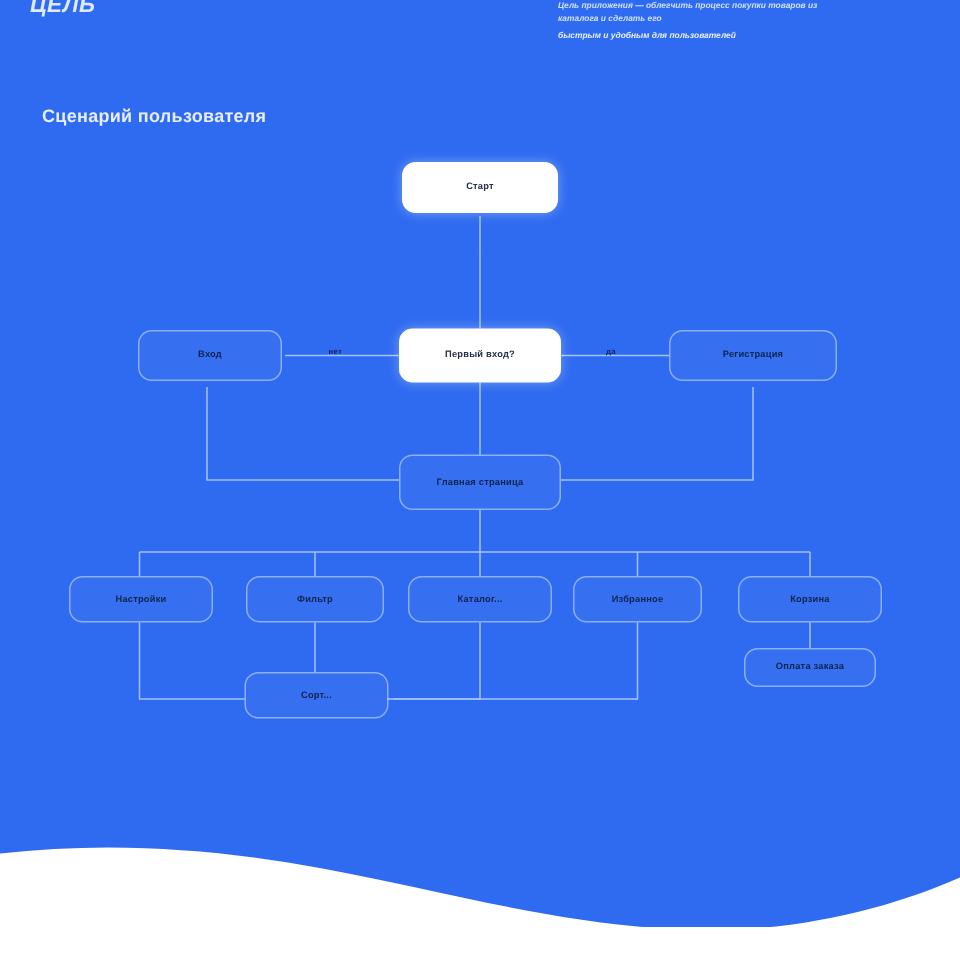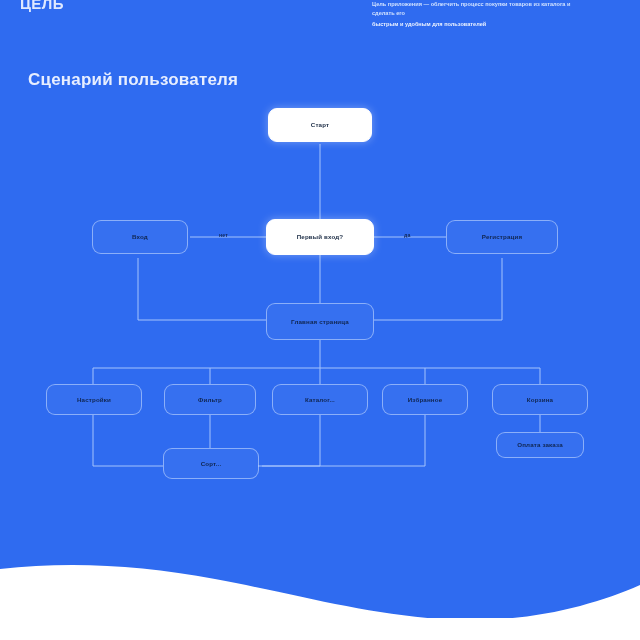--- a/index.html
+++ b/index.html
@@ -12,21 +12,21 @@
     background: #2f6bf0;
     font-family: "Liberation Sans", sans-serif;
     overflow: hidden;
     position: relative;
   }
 
   
   #header-bar {
     position: absolute;
     left: 0; top: 0;
-    width: 512px; height: 46px;
+    width: 512px; height: 46px; font-style: italic;
   }
   #brand-title {
     position: absolute;
     left: 20px; top: -4px;
     font-size: 15px;
     font-weight: 700;
     letter-spacing: .4px;
     color: #dfe9ff;
     line-height: 16px;
   }
@@ -42,21 +42,21 @@
   #header-note .note-strong {
     font-weight: 700;
     color: #eaf1ff;
     display: block;
     margin-top: 2px;
   }
 
   #section-title {
     position: absolute;
     left: 28px; top: 70px;
-    font-size: 17px;
+    font-size: 12px;
     font-weight: 700;
     color: #e7eeff;
     letter-spacing: .2px;
   }
 
   
   #flow-canvas {
     position: absolute;
     left: 0; top: 0;
     width: 640px; height: 640px;

